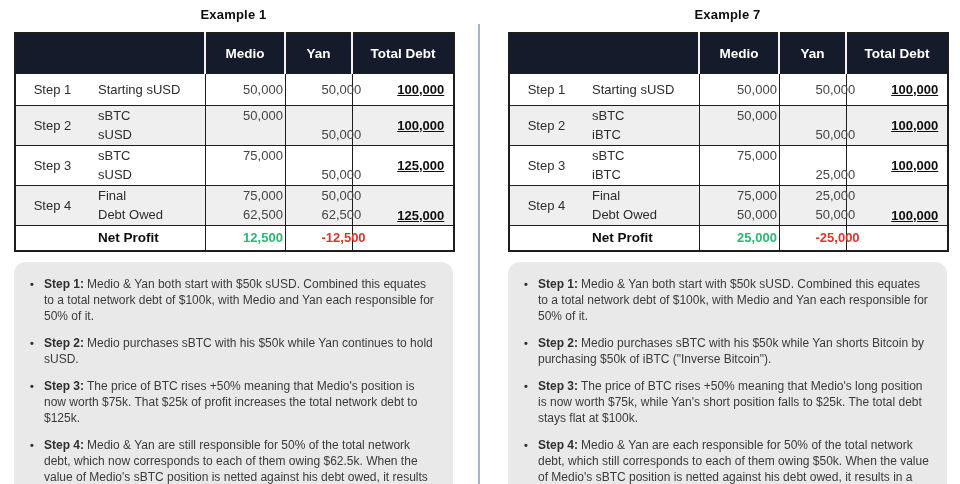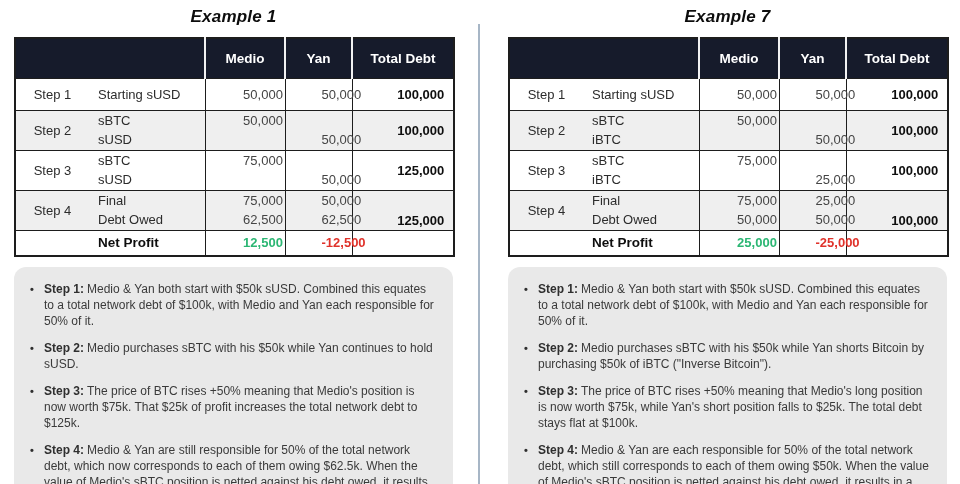--- a/index.html
+++ b/index.html
@@ -5,36 +5,36 @@
   * { margin:0; padding:0; box-sizing:border-box; }
   body { background:#ffffff; font-family:"Liberation Sans", sans-serif; }
   .page { position:relative; width:960px; height:484px; background:#ffffff; overflow:hidden; }
 
   .divider { position:absolute; left:478px; top:24px; width:2px; height:460px; background:#a7b6c6; }
 
   .panel { position:absolute; top:0; width:439px; }
   .panel.left  { left:14px; }
   .panel.right { left:508px; }
 
-  .example-title { text-align:center; font-size:17px; font-weight:bold; font-style:italic; color:#0d0d0d; margin-top:7px; margin-bottom:10px; letter-spacing:.2px; }
+  .example-title { text-align:center; font-size:13px; font-weight:bold; color:#0d0d0d; margin-top:7px; margin-bottom:10px; letter-spacing:.2px; }
 
   table.debt { width:439px; border-collapse:collapse; table-layout:fixed; border:2px solid #1d1d1d; }
   col.c-step { width:74px; } col.c-desc { width:116px; } col.c-medio { width:80px; } col.c-yan { width:67px; } col.c-total { width:102px; }
 
   thead tr { height:40px; }
   th { background:#161b2b; color:#ffffff; font-size:13.5px; font-weight:bold; text-align:center; }
   th.sep { border-left:2px solid #f2f2f2; }
 
   tbody tr:first-child td { border-top:1.5px solid #1d1d1d; }
   tbody.alt td { background:#efefef; }
   td { font-size:13px; color:#3d3d3d; background:#ffffff; vertical-align:middle; }
   td.step { text-align:center; color:#2c2c2c; }
   td.desc { text-align:left; padding-left:9px; color:#2c2c2c; }
   td.val  { text-align:center; color:#444444; }
-  td.total{ text-align:center; font-weight:bold; color:#0e0e0e; }
+  td.total{ text-align:center; font-weight:bold; color:#0e0e0e;text-decoration:underline; }
   td.vsep { border-left:1.5px solid #1d1d1d;padding-left:36px; }
   td.bottom { vertical-align:bottom; padding-bottom:2px; }
   tr.r-single { height:32px; }
   tr.sub { height:20px; }
   tr.net-row { height:26px; }
   td.net-label { font-weight:bold; font-size:13.5px; color:#0e0e0e; }
   td.profit { color:#2bb673; font-weight:bold; }
   td.loss   { color:#e0322a; font-weight:bold; }
 
   .notes { margin-top:10px; width:439px; min-height:232px; background:#e9e9e9; border-radius:12px; padding:14px 14px 12px 16px; }

